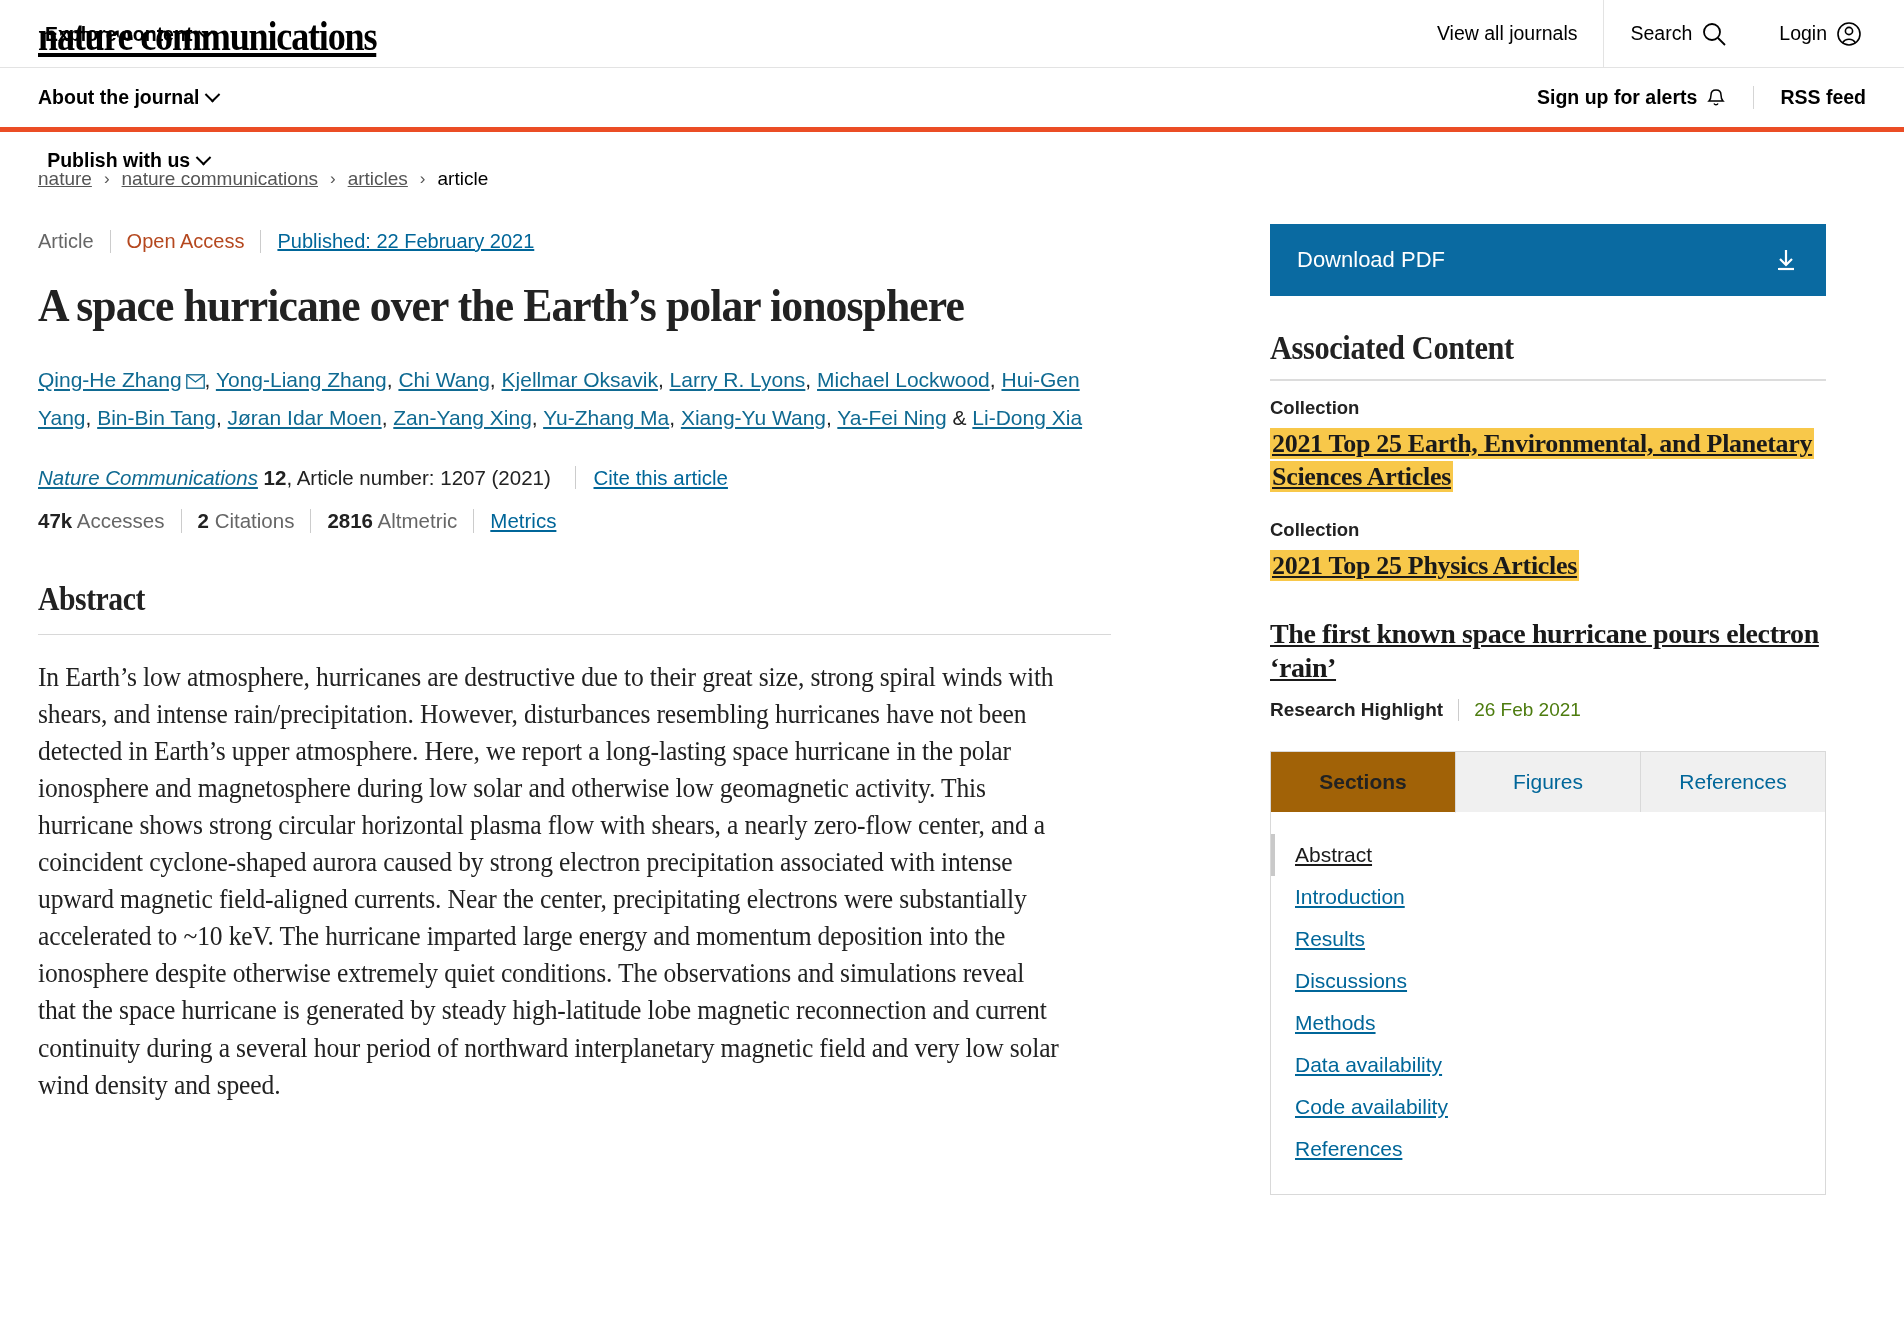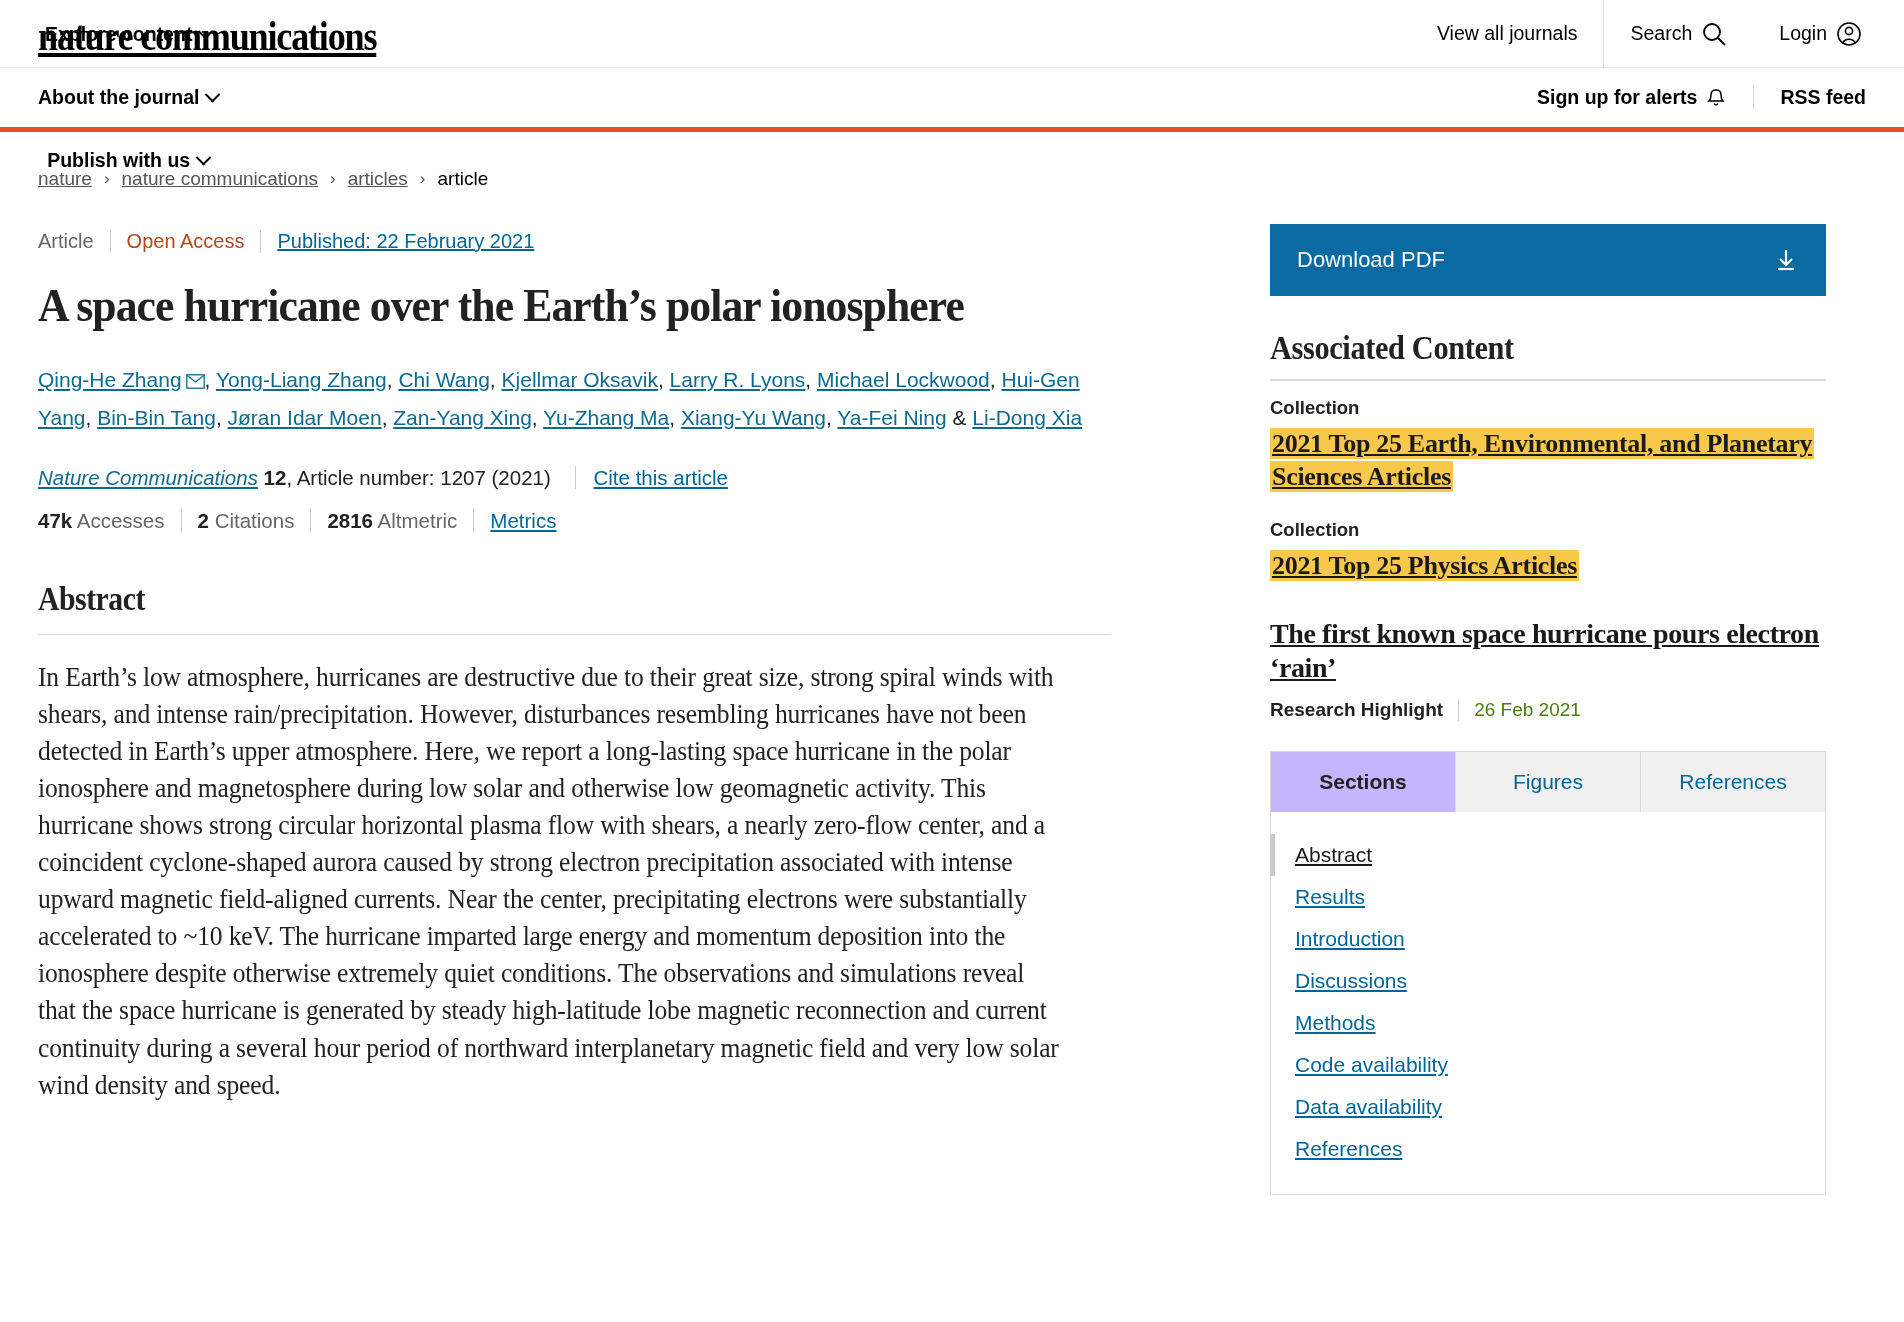--- a/index.html
+++ b/index.html
@@ -257,21 +257,21 @@
     padding: 18px 6px;
     font-size: 21px;
     color: #006699;
     background: #f0f0f0;
     border-right: 1px solid #d9d9d9;
     text-decoration: none;
     cursor: pointer;
   }
   .tab:last-child { border-right: none; }
   .tab.active {
-    background: #c4b5fd;
+    background: #a16207;
     color: #222;
     font-weight: bold;
     border-bottom: 1px solid #fff;
     margin-bottom: -1px;
   }
   .tabpanel { background: #fff; padding: 22px 0 24px 0; }
   .sec-link {
     display: block;
     font-size: 21px;
     padding: 9px 0 9px 20px;
@@ -435,25 +435,25 @@
       </div>
 
       <div class="tabs-wrap">
         <div class="tabs">
           <a class="tab active" href="#">Sections</a>
           <a class="tab" href="#">Figures</a>
           <a class="tab" href="#">References</a>
         </div>
         <div class="tabpanel">
           <a class="sec-link current" href="#">Abstract</a>
+          <a class="sec-link" href="#">Introduction</a>
           <a class="sec-link" href="#">Results</a>
-          <a class="sec-link" href="#">Introduction</a>
           <a class="sec-link" href="#">Discussions</a>
           <a class="sec-link" href="#">Methods</a>
+          <a class="sec-link" href="#">Data availability</a>
           <a class="sec-link" href="#">Code availability</a>
-          <a class="sec-link" href="#">Data availability</a>
           <a class="sec-link" href="#">References</a>
         </div>
       </div>
 
     </aside>
   </div>
 </div>
 
 </body></html>

